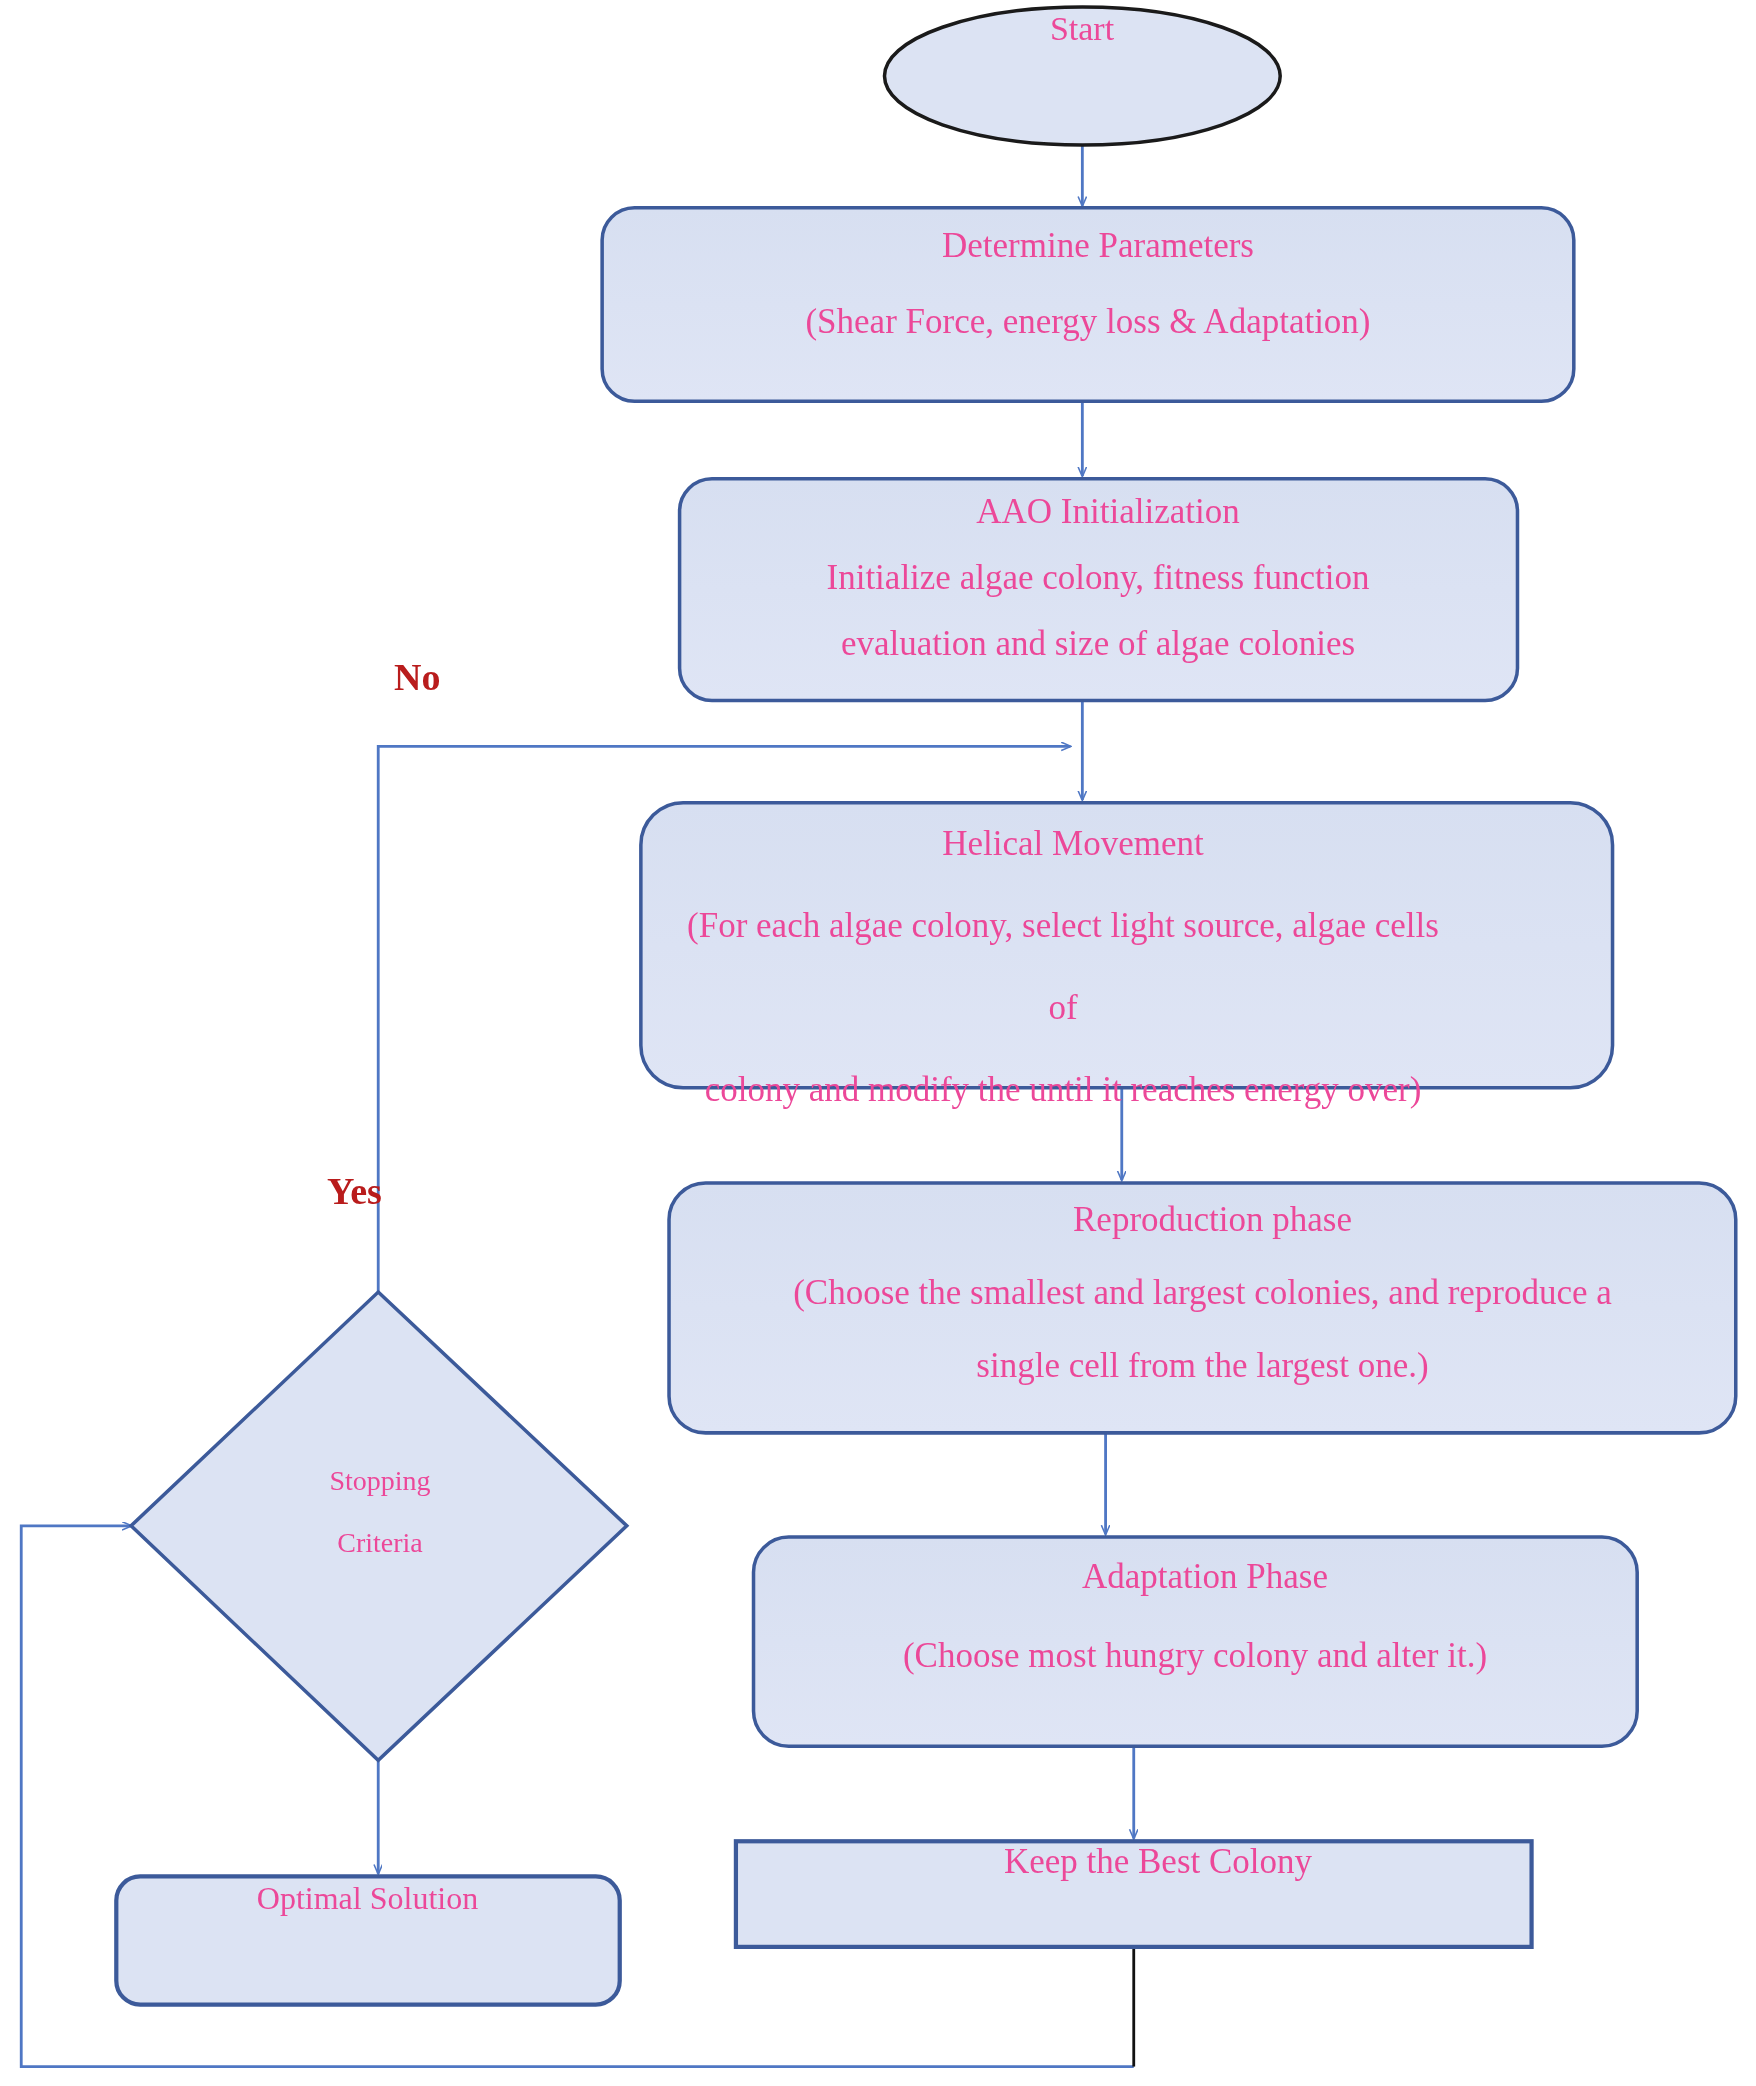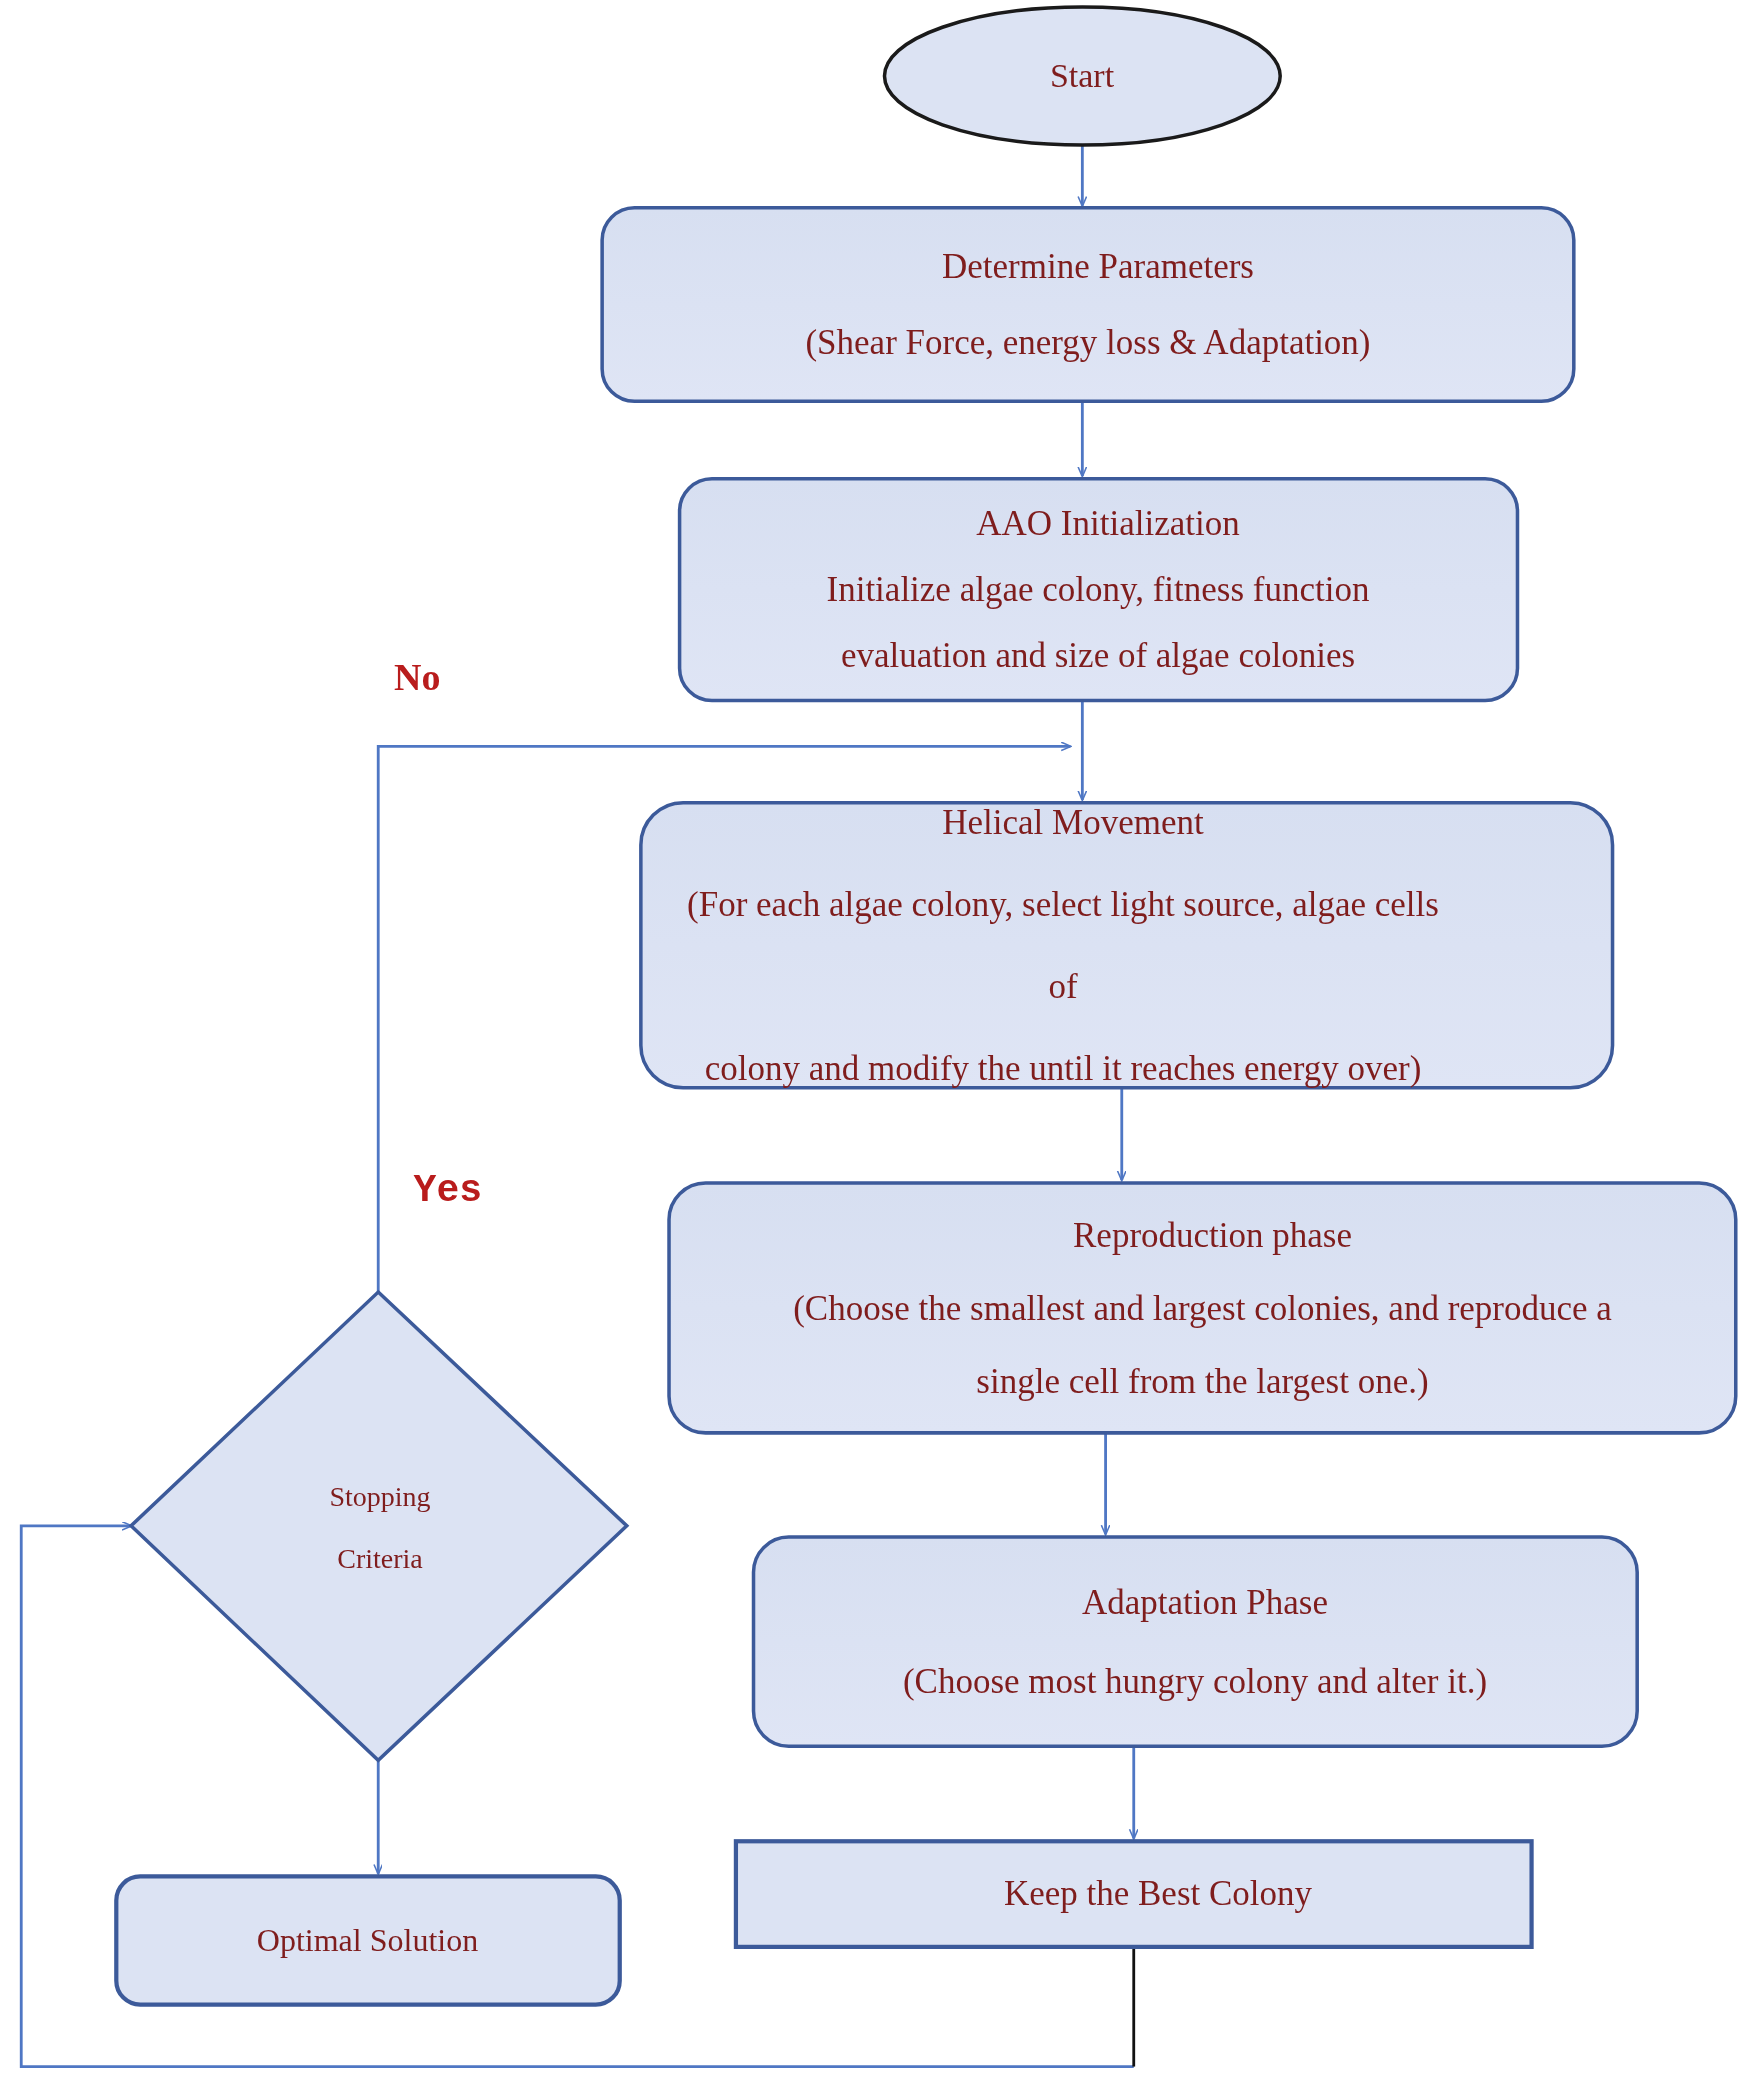--- a/index.html
+++ b/index.html
@@ -1,22 +1,22 @@
 <!DOCTYPE html>
 <html style="font-size:11.3px"><head>
 <meta charset="utf-8">
 <style>
   html,body{margin:0;padding:0;background:#ffffff;}
   body{width:1757px;height:2087px;position:relative;overflow:hidden;
        font-family:"Liberation Serif","DejaVu Serif",serif;}
   #stage{position:absolute;left:0;top:0;width:1757px;height:2087px;}
   svg{position:absolute;left:0;top:0;width:1757px;height:2087px;display:block;}
   .nodeText{position:absolute;display:flex;flex-direction:column;
-            align-items:center;justify-content:center;text-align:center;
-            color:#7f1d1d;pointer-events:none;}
+            align-items:center;justify-content:flex-start;text-align:center;
+            color:#ec4899;pointer-events:none;}
   .ttl{font-weight:normal;margin-left:20px;}
   .ln{display:block;}
   .edgeLabel{position:absolute;font-weight:bold;color:#b91c1c;text-align:center;}
 </style>
 </head>
 <body>
 
 <div id="stage">
 
   <svg viewBox="0 0 2495 2964">
@@ -114,18 +114,18 @@
   </div>
 
   <div class="nodeText" style="left:116px;top:1876px;width:503px;height:128px;font-size:32px;line-height:44px;">
     <span class="ln">Optimal Solution</span>
   </div>
 
   <div class="edgeLabel" style="left:394px;top:655px;width:127px;font-size:38px;line-height:44px;text-align:left;">
     <span>No</span>
   </div>
 
-  <div class="edgeLabel" style="left:327px;top:1169px;width:155px;font-size:38px;line-height:44px;text-align:right;font-family:Liberation Mono, monospace;">
+  <div class="edgeLabel" style="left:327px;top:1169px;width:155px;font-size:38px;line-height:44px;text-align:left;">
     <span>Yes</span>
   </div>
 
 </div>
 
 
 </body></html>

